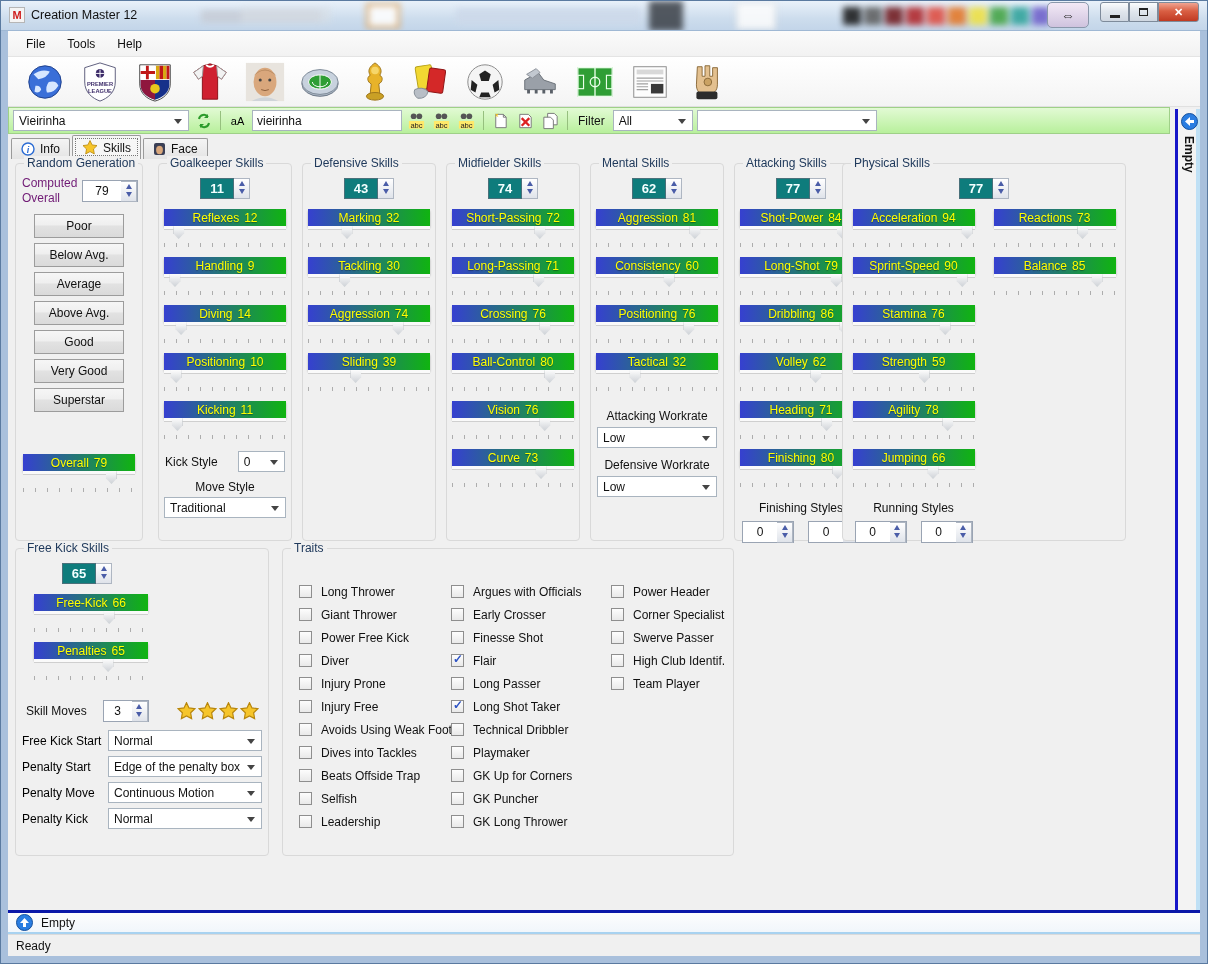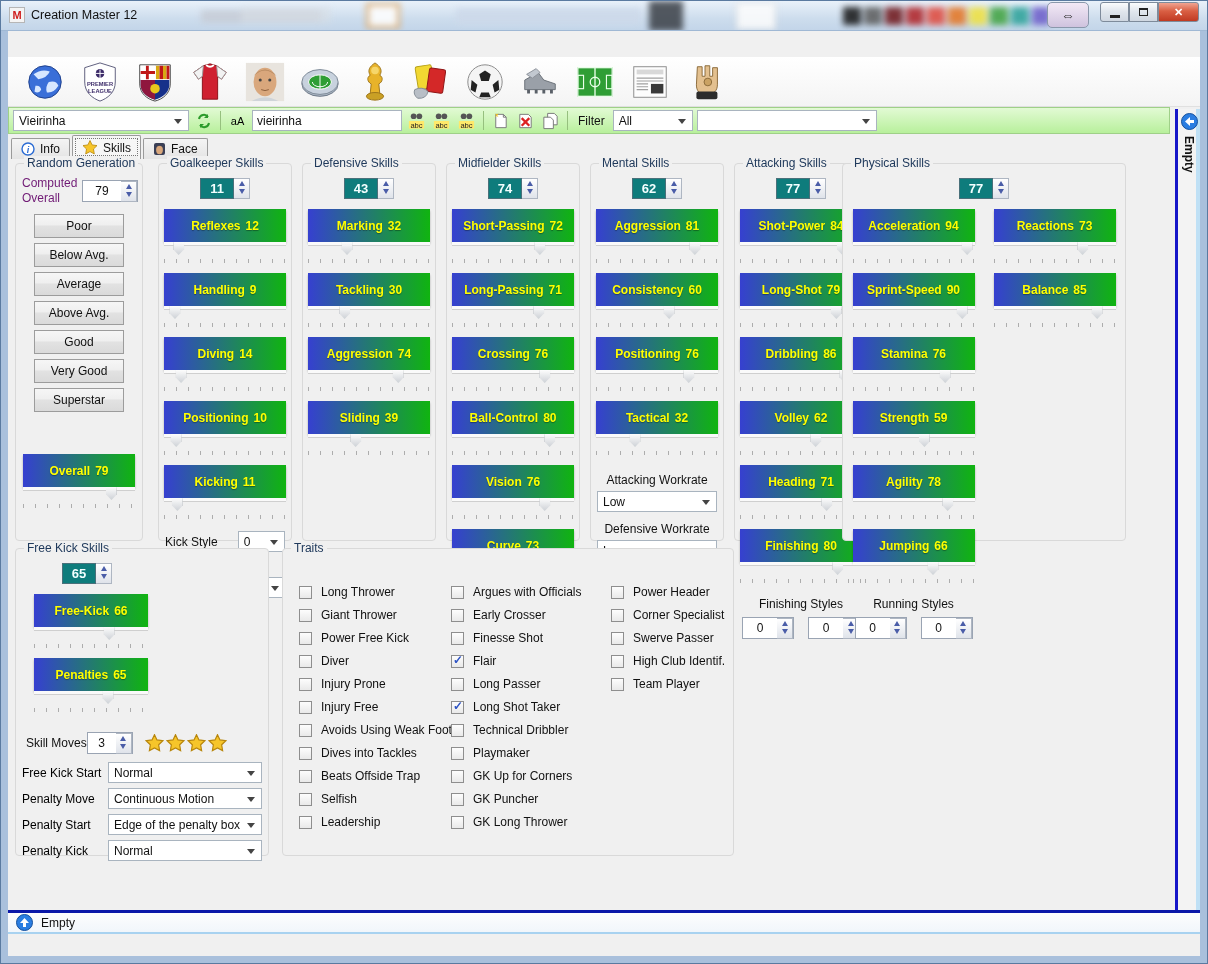--- a/index.html
+++ b/index.html
@@ -41,47 +41,47 @@
   .gbox{position:absolute;border:1px solid #d9d9d9;border-radius:4px;background:#f0f0f0}
   .gbt{position:absolute;top:-8px;left:8px;background:#f0f0f0;padding:0 3px;font-size:12px;color:#203a5c;white-space:nowrap}
   
   .tealspin{display:flex;justify-content:center;margin-top:14px}
   .tv{width:34px;height:21px;background:#0e7c7c;border:1px solid #49707a;color:#f2ffff;font-weight:bold;font-size:13px;text-align:center;line-height:19px}
   .sp{width:16px;height:21px;border:1px solid #aeb6c2;border-left:none;background:linear-gradient(#ffffff,#dfe3ea);display:flex;flex-direction:column;align-items:center;justify-content:center;gap:3px}
   .sp .up{width:0;height:0;border:3.5px solid transparent;border-bottom:5px solid #4a5da8;margin-top:-2px}
   .sp .dn{width:0;height:0;border:3.5px solid transparent;border-top:5px solid #4a5da8}
   
   .skill{width:122px;margin:10px auto 0}
-  .sbar{height:33px;background:linear-gradient(90deg,#3640d0,#10b410);display:flex;align-items:center;justify-content:center;gap:5px;font-size:12px;font-weight:bold;color:#ffff00;text-shadow:0 1px 1px rgba(0,0,0,.35);box-shadow:0 2px 2px rgba(0,0,0,.28)}
+  .sbar{height:17px;background:linear-gradient(90deg,#3640d0,#10b410);display:flex;align-items:center;justify-content:center;gap:5px;font-size:12px;font-weight:normal;color:#ffff00;text-shadow:0 1px 1px rgba(0,0,0,.35);box-shadow:0 2px 2px rgba(0,0,0,.28)}
   .strack{position:relative;height:14px}
   .strack::before{content:"";position:absolute;left:0;right:0;top:0;height:3px;background:#fafafa;border-bottom:1px solid #cfcfcf}
   .sthumb{position:absolute;top:0;width:11px;height:13px;transform:translateX(-50%);clip-path:polygon(0 0,100% 0,100% 55%,50% 100%,0 55%);background:linear-gradient(#fdfdfd,#cdd1d6);filter:drop-shadow(0 0 1px #8a9097)}
   .sticks{height:4px;margin-top:3px;background-image:repeating-linear-gradient(90deg,#adadad 0 1px,transparent 1px 12px)}
   
   .nud{display:flex;height:22px;border:1px solid #9aa4b3;background:#fff}
   .nud .v{flex:1;text-align:center;font-size:12px;line-height:20px;color:#111}
   .btn{display:block;width:90px;height:24px;margin:5px auto 0;background:linear-gradient(#f6f6f6,#efefef 45%,#e2e2e2 50%,#dadada);border:1px solid #9c9c9c;border-radius:0;font-size:12px;color:#111}
   .clabel{display:block;text-align:center;font-size:12px;color:#111;margin-top:12px}
   .wcc{width:120px;margin:4px auto 0}
   .fkrow{display:flex;align-items:center;margin:5px 6px 0 6px;height:21px}
   .fkl{width:86px;font-size:12px;color:#000000}
   .fkc{flex:1}
   
   .tcol{position:absolute;top:36px}
-  .trow{display:flex;align-items:center;gap:9px;height:14px;margin-bottom:9px}
+  .trow{display:flex;gap:9px;height:14px;margin-bottom:9px}
   .cb{position:relative;width:13px;height:13px;border:1px solid #8e8e8e;background:linear-gradient(#fdfdfd,#e9e9e9);flex:0 0 13px}
   .cb.checked::after{content:"\2713";position:absolute;left:1px;top:-3px;font-size:12px;font-weight:bold;color:#2d53c4}
   .tl{font-size:12px;color:#111;white-space:nowrap}
   
   .bottompanel{position:absolute;left:0;bottom:22px;width:100%;height:24px;border-top:3px solid #0b18a8;border-bottom:2px solid #a8d2f0;background:linear-gradient(#fdfdfd,#f1f6fb);display:flex;align-items:center;gap:8px;padding-left:8px}
   .bottompanel span.lbl,.sidelabel{font-size:12px;color:#111}
   .statusbar{position:absolute;left:0;bottom:0;width:100%;height:22px;background:#f0f0f0;border-top:1px solid #dadada;display:flex;align-items:center;padding-left:8px;font-size:12px;color:#111}
   .sidepanel{position:absolute;right:0;top:78px;bottom:46px;width:25px;border-left:3px solid #1616c8;background:#f3f3f3;box-shadow:inset -4px 0 0 #bfe0f5;display:flex;flex-direction:column;align-items:center;padding-top:4px;gap:6px}
   .sidelabel{writing-mode:vertical-rl;font-weight:bold}
-  .smrow{display:flex;align-items:center;gap:0;margin:20px 0 8px 10px}
+  .smrow{display:flex;align-items:center;gap:16px;margin:20px 0 8px 10px}
   .smrow .lab{font-size:12px;color:#111}
   .stars{display:flex;gap:2px;margin-left:12px}
   .phys-grid{display:flex}
   .phys-grid>div{width:50%}
   .styles-pair{display:flex;justify-content:center;gap:14px;margin-top:6px}
   .styles-pair .nud{width:52px}
 </style>
 </head>
 <body>
 
@@ -117,20 +117,25 @@
         </div>
       <div class="wbtn">
           <span class="maxglyph"></span>
         </div>
       <div class="wbtn cls">✕</div>
     </div>
   </div>
 
   <div class="client">
 
+    <div class="menubar">
+      <span class="menu-item">File</span>
+      <span class="menu-item">Tools</span>
+      <span class="menu-item">Help</span>
+    </div>
 
     <div class="toolbar">
       <div class="tool">
           <svg width="42" height="42" viewBox="0 0 44 44">
             <circle cx="22" cy="22" r="17" fill="#3a6fd8" stroke="#1d3f8a"></circle>
             <path d="M10 14 Q18 8 27 11 Q24 18 15 19 Z M26 22 Q34 20 36 26 Q31 34 24 33 Q22 27 26 22 Z M12 26 Q17 25 18 30 Q15 35 11 32 Z" fill="#d7e7ff"></path>
           </svg>
         </div>
       <div class="tool">
           <svg width="42" height="42" viewBox="0 0 44 44">
@@ -872,29 +877,29 @@
             </svg>
         </div>
       </div>
       <div class="fkrow">
           <span class="fkl">Free Kick Start</span>
           <div class="combo fkc">
             <span>Normal</span>
           </div>
         </div>
         <div class="fkrow">
+          <span class="fkl">Penalty Start</span>
+          <div class="combo fkc">
+            <span>Edge of the penalty box</span>
+          </div>
+        </div>
+        <div class="fkrow">
           <span class="fkl">Penalty Move</span>
           <div class="combo fkc">
             <span>Continuous Motion</span>
-          </div>
-        </div>
-        <div class="fkrow">
-          <span class="fkl">Penalty Start</span>
-          <div class="combo fkc">
-            <span>Edge of the penalty box</span>
           </div>
         </div>
         <div class="fkrow">
           <span class="fkl">Penalty Kick</span>
           <div class="combo fkc">
             <span>Normal</span>
           </div>
         </div>
     </div>
 
@@ -1017,20 +1022,23 @@
     </div>
 
     <div class="bottompanel">
       <svg width="17" height="17" viewBox="0 0 17 17">
           <circle cx="8.5" cy="8.5" r="8" fill="#2a7de1" stroke="#15509c"></circle>
           <path d="M8.5 4 L13 9 H10 V13 H7 V9 H4 Z" fill="#fff"></path>
         </svg>
       <span class="lbl">Empty</span>
     </div>
 
+    <div class="statusbar">
+      <span>Ready</span>
+    </div>
 
     <div class="sidepanel">
       <svg width="17" height="17" viewBox="0 0 17 17">
           <circle cx="8.5" cy="8.5" r="8" fill="#2a7de1" stroke="#15509c"></circle>
           <path d="M4 8.5 L9 4 V7 H13 V10 H9 V13 Z" fill="#fff"></path>
         </svg>
       <span class="sidelabel">Empty</span>
     </div>
 
   </div>

